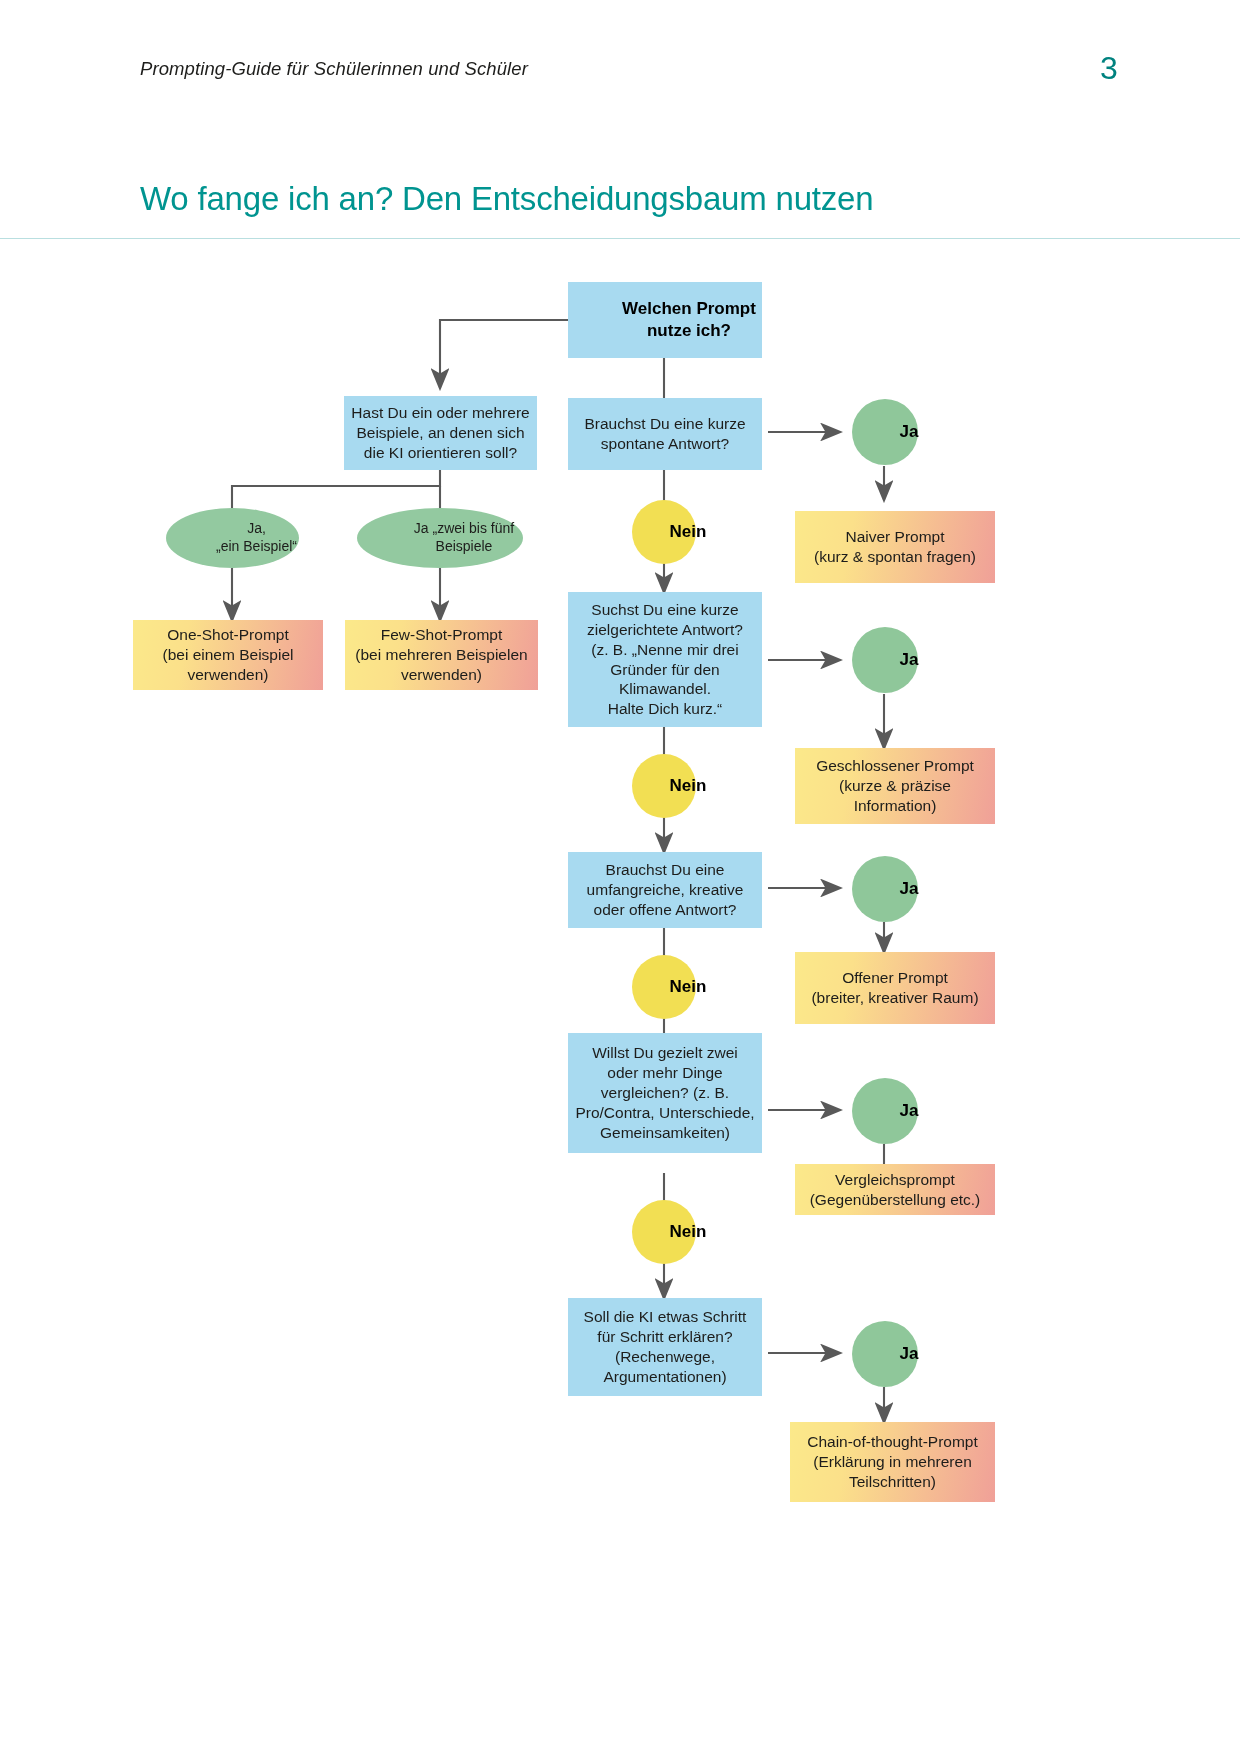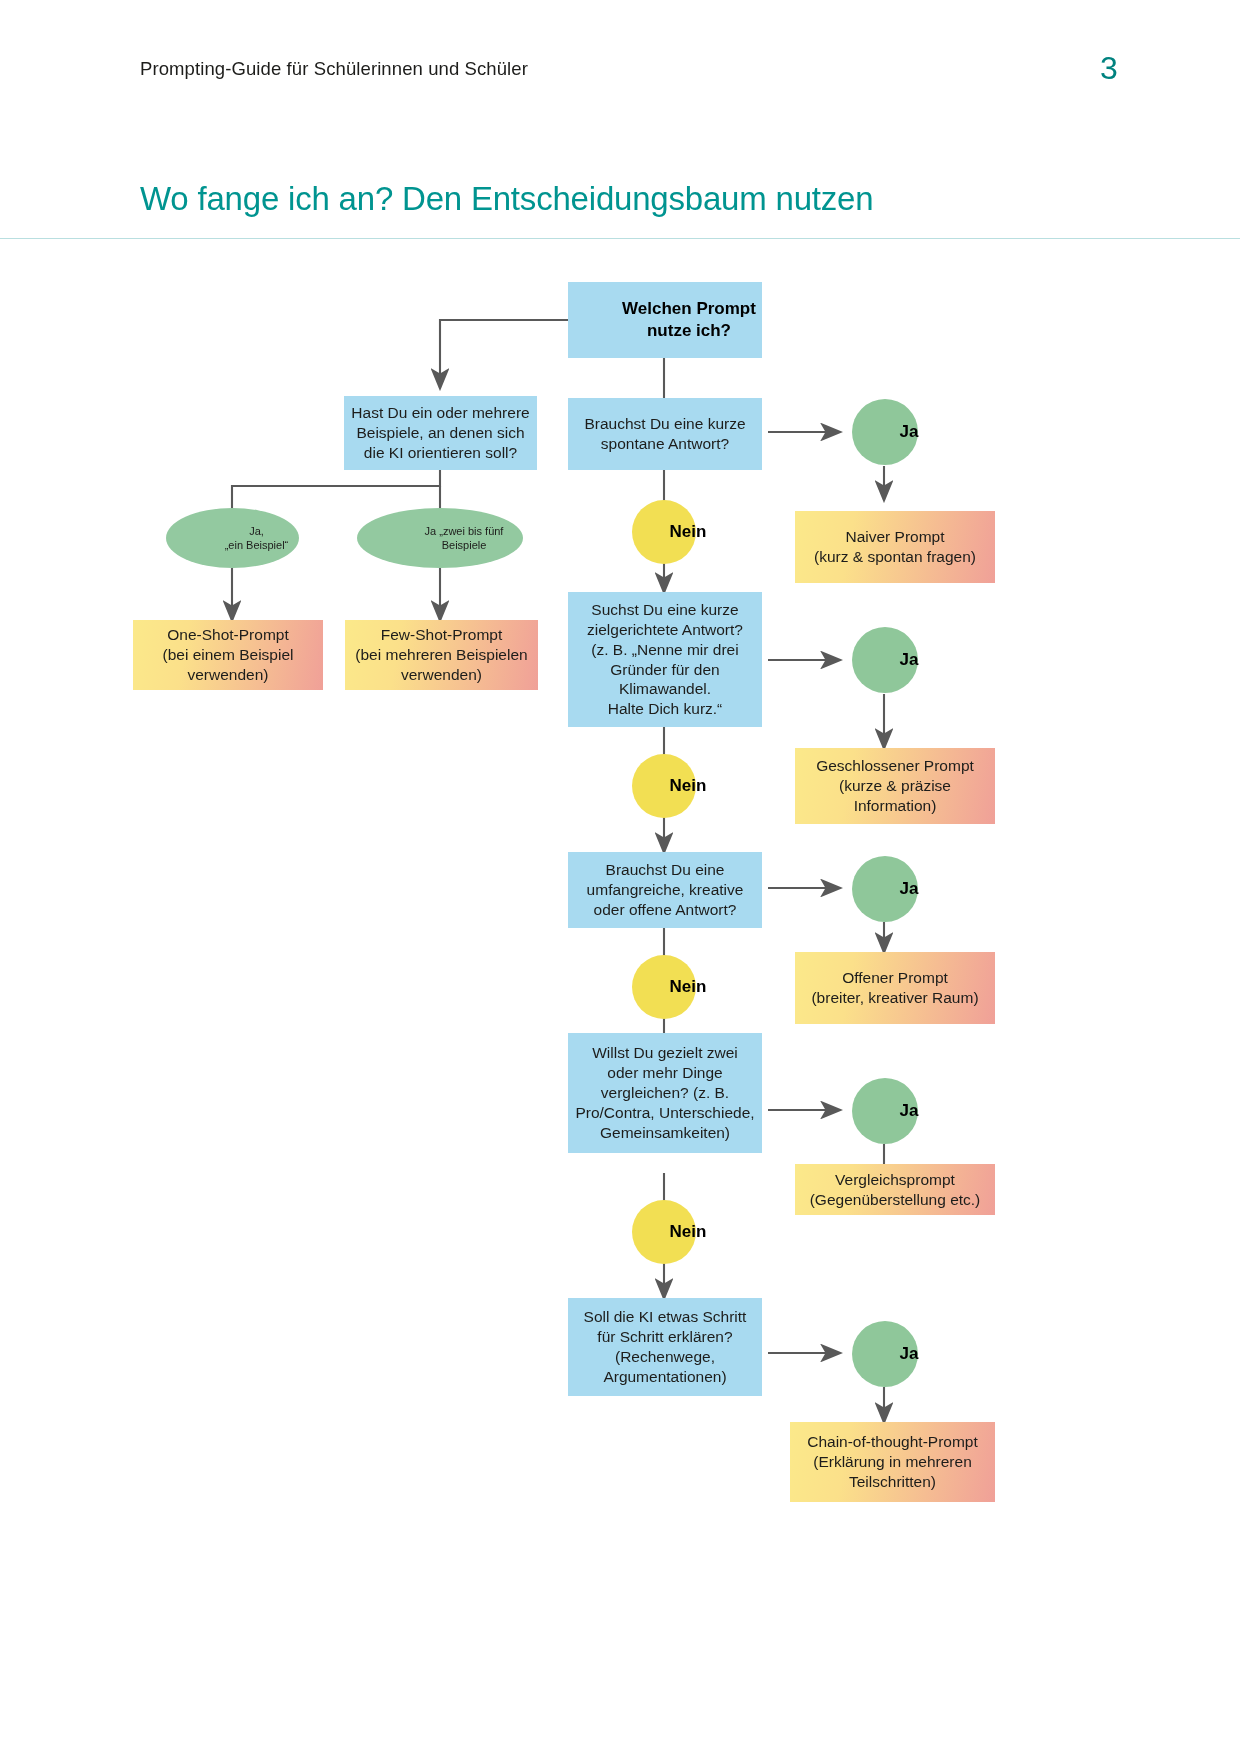--- a/index.html
+++ b/index.html
@@ -24,20 +24,21 @@
     height: 120px;
   }
   #header-title {
     position: absolute;
     left: 140px;
     top: 58px;
     font-size: 18.5px;
     letter-spacing: 0.1px;
     color: #1d1d1b;
     white-space: nowrap;
+    font-style: italic;
   }
   #page-number {
     position: absolute;
     left: 1100px;
     top: 50px;
     width: 60px;
     text-align: left;
     font-size: 32px;
     color: #00827f;
     font-weight: 400;
@@ -115,21 +116,21 @@
     background: #f2df53;
     border-radius: 50%;
     color: #000;
     font-size: 17px;
     font-weight: bold;
   }
   .node-ellipse {
     background: #93c9a0;
     border-radius: 50%;
     color: #1d1d1b;
-    font-size: 11px;
+    font-size: 14px;
   }
   .node-result {
     background: linear-gradient(100deg, #fbe98a 0%, #fbe08a 28%, #f6c291 62%, #f0a098 100%);
     color: #1d1d1b;
     font-size: 15.5px;
     padding: 4px 6px;
   }
 </style>
 </head>
 <body>

